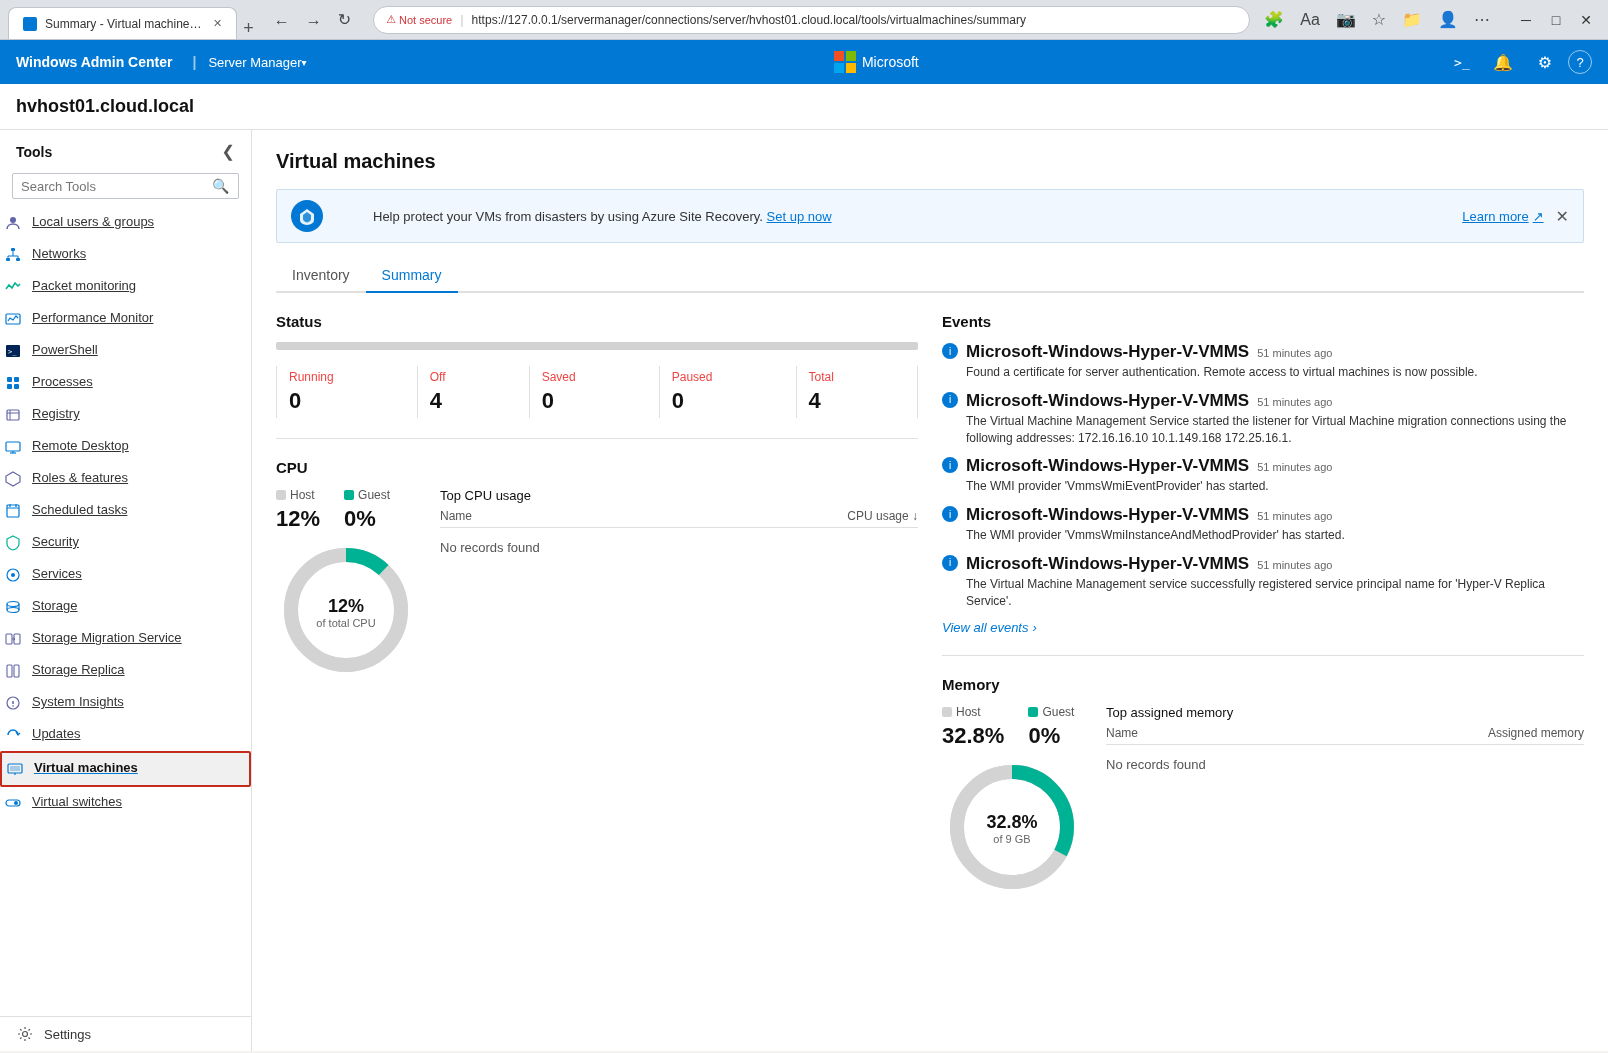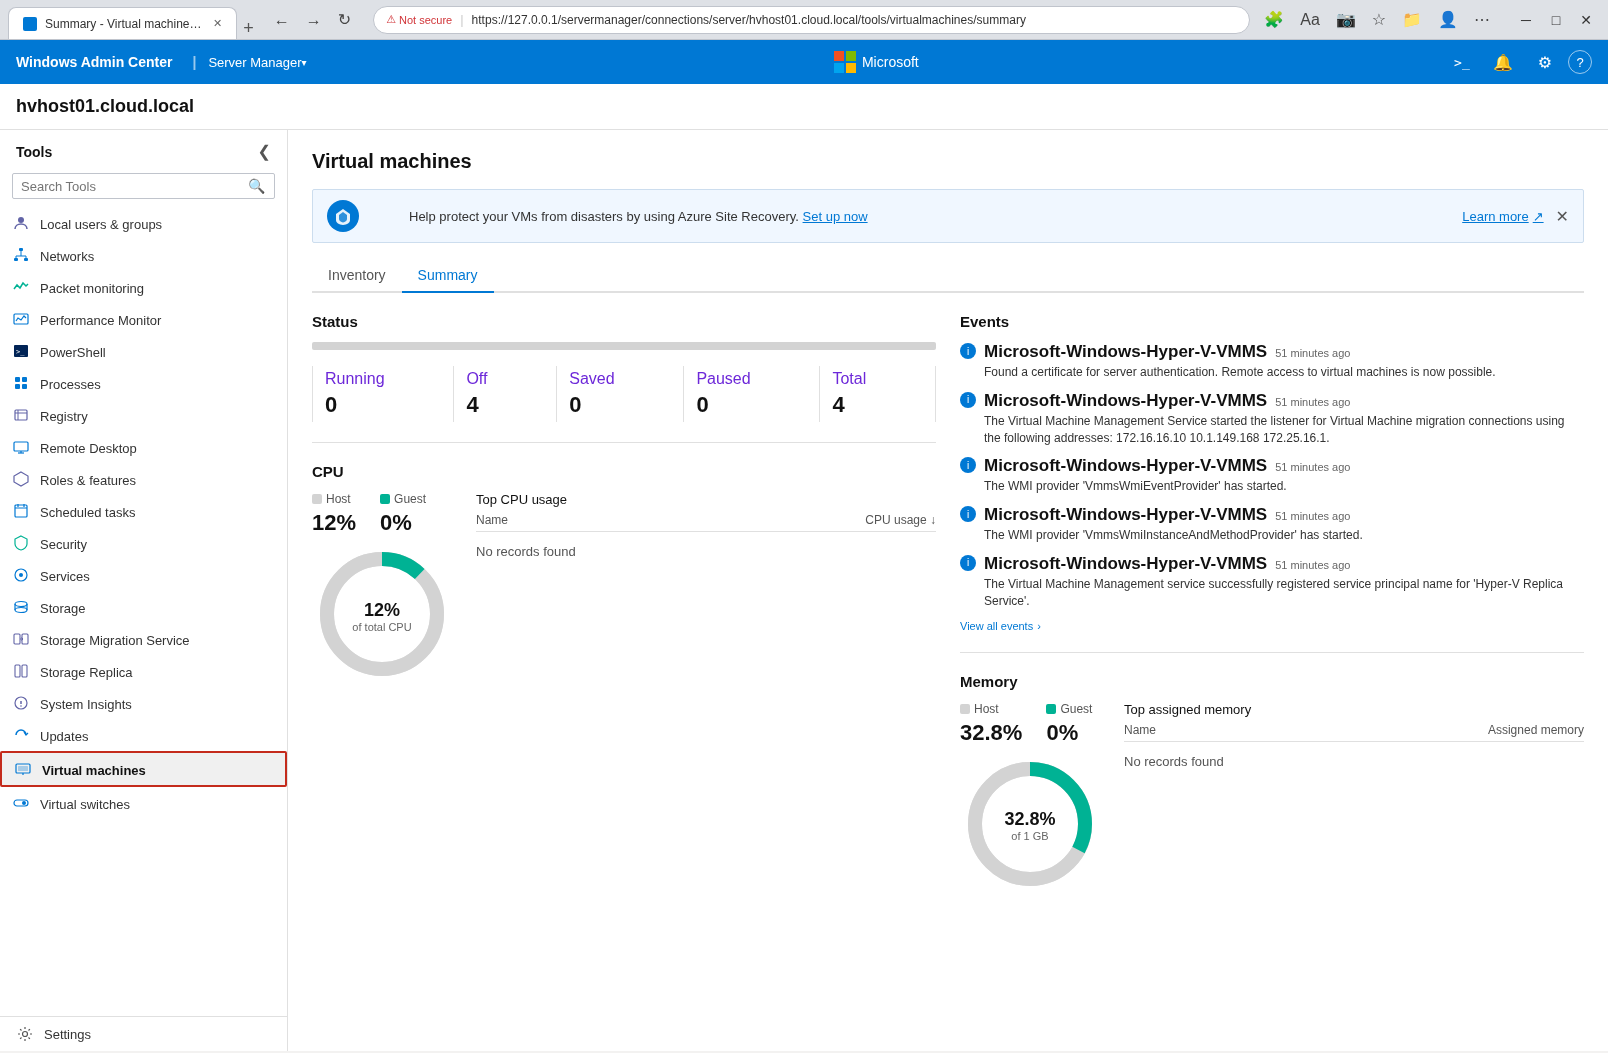--- a/index.html
+++ b/index.html
@@ -34,29 +34,29 @@
     .header-icon-btn { background: none; border: none; color: white; cursor: pointer; font-size: 16px; padding: 4px 8px; border-radius: 4px; }
 
     
     .server-name-bar { background: white; padding: 12px 16px; border-bottom: 1px solid #e0e0e0; }
     .server-name { font-size: 18px; font-weight: 600; color: #111; }
 
     
     .main-layout { display: flex; height: calc(1053px - 40px - 44px - 48px); }
 
     
-    .sidebar { width: 288px; background: white; border-right: 1px solid #e0e0e0; display: flex; flex-direction: column; flex-shrink: 0; }
+    .sidebar { width: 252px; background: white; border-right: 1px solid #e0e0e0; display: flex; flex-direction: column; flex-shrink: 0; }
     .sidebar-header { padding: 12px 16px; font-size: 14px; font-weight: 600; color: #111; display: flex; align-items: center; justify-content: space-between; }
     .sidebar-collapse { background: none; border: none; cursor: pointer; color: #555; font-size: 16px; }
     .sidebar-search { padding: 0 12px 8px; }
     .sidebar-search-box { display: flex; align-items: center; border: 1px solid #c0c4cc; border-radius: 2px; padding: 4px 8px; gap: 6px; background: white; }
     .sidebar-search-box input { border: none; outline: none; font-size: 13px; flex: 1; }
     .sidebar-search-icon { color: #555; font-size: 14px; }
     .sidebar-list { flex: 1; overflow-y: auto; }
-    .sidebar-item { display: flex; align-items: flex-end; gap: 10px; padding: 7px 12px; cursor: pointer; color: #333; font-size: 13px; }
+    .sidebar-item { display: flex; align-items: flex-start; gap: 10px; padding: 7px 4px; cursor: pointer; color: #333; font-size: 13px; text-decoration: underline; }
     .sidebar-item.active { background: #e3f0fa; color: #0078d4; border-left: 3px solid #0078d4; }
     .sidebar-item.active-highlight { border: 2px solid #c42b1c; background: #f0f0f0; }
     .sidebar-icon { width: 18px; height: 18px; flex-shrink: 0; display: flex; align-items: center; justify-content: center; font-size: 14px; }
     .sidebar-settings { padding: 8px 16px; border-top: 1px solid #e0e0e0; display: flex; align-items: center; gap: 10px; cursor: pointer; color: #333; font-size: 13px; }
 
     
     .content { flex: 1; background: white; overflow-y: auto; padding: 0; }
     .content-inner { padding: 20px 24px; }
     .page-title { font-size: 20px; font-weight: 600; color: #111; margin-bottom: 16px; }
 
@@ -77,34 +77,34 @@
     
     .two-col { display: grid; grid-template-columns: 1fr 1fr; gap: 24px; }
 
     
     .section-title { font-size: 15px; font-weight: 600; color: #111; margin-bottom: 12px; }
 
     
     .status-bar { height: 8px; background: #d3d3d3; border-radius: 2px; margin-bottom: 16px; }
     .status-grid { display: grid; grid-template-columns: repeat(5, auto); gap: 0; border-left: 1px solid #e0e0e0; }
     .status-item { padding: 4px 16px 4px 12px; border-right: 1px solid #e0e0e0; }
-    .status-label { font-size: 16px; color: #6d28d9; margin-bottom: 4px; }
+    .status-label { font-size: 12px; color: #ef4444; margin-bottom: 4px; }
     .status-value { font-size: 22px; font-weight: 600; color: #111; }
     .status-item.total { border-left: none; }
 
     
     .events-list { font-size: 12px; }
     .event-item { display: flex; gap: 8px; margin-bottom: 10px; align-items: flex-start; }
     .event-icon { width: 16px; height: 16px; background: #0078d4; border-radius: 50%; display: flex; align-items: center; justify-content: center; color: white; font-size: 10px; flex-shrink: 0; margin-top: 1px; }
     .event-content { flex: 1; }
     .event-header { display: flex; gap: 8px; align-items: baseline; }
     .event-source { font-weight: 600; color: #111; font-size: 17px; }
     .event-time { color: #666; font-size: 11px; }
     .event-desc { color: #333; font-size: 12px; line-height: 1.4; margin-top: 2px; }
-    .view-all { color: #0078d4; cursor: pointer; font-size: 11px; display: flex; align-items: center; gap: 4px; margin-top: 8px; }
+    .view-all { color: #0078d4; cursor: pointer; font-size: 13px; display: flex; align-items: center; gap: 4px; margin-top: 8px; font-style: italic; }
 
     
     .metric-section { margin-top: 8px; }
     .metric-header { font-size: 15px; font-weight: 600; color: #111; margin-bottom: 12px; }
     .metric-gauges { display: flex; gap: 24px; align-items: flex-start; }
     .gauge-item { }
     .gauge-label { font-size: 12px; color: #555; display: flex; align-items: center; gap: 4px; margin-bottom: 4px; }
     .gauge-dot { width: 10px; height: 10px; border-radius: 2px; }
     .gauge-value { font-size: 22px; font-weight: 600; color: #111; margin-bottom: 8px; }
     .donut-container { position: relative; display: inline-block; }
@@ -634,21 +634,21 @@
                 </div>
                 
                 <div class="donut-container">
                   <svg width="140" height="140" viewBox="0 0 140 140">
                     <circle cx="70" cy="70" r="55" fill="none" stroke="#e0e0e0" stroke-width="14"></circle>
                     <circle cx="70" cy="70" r="55" fill="none" stroke="#d3d3d3" stroke-width="14" stroke-dasharray="345.6" stroke-dashoffset="0" transform="rotate(-90 70 70)"></circle>
                     <circle cx="70" cy="70" r="55" fill="none" stroke="#00b294" stroke-width="14" stroke-dasharray="113.3 232.3" stroke-dashoffset="0" transform="rotate(-90 70 70)"></circle>
                   </svg>
                   <div class="donut-center">
                     <div class="donut-pct">32.8%</div>
-                    <div class="donut-sub">of 1 GB</div>
+                    <div class="donut-sub">of 9 GB</div>
                   </div>
                 </div>
               </div>
               <div class="top-table" style="flex:1;padding-top:0;">
                 <div class="top-table-title">Top assigned memory</div>
                 <div class="top-table-header">
                   <span class="top-table-col">Name</span>
                   <span class="top-table-col">Assigned memory</span>
                 </div>
                 <div class="no-records">No records found</div>

